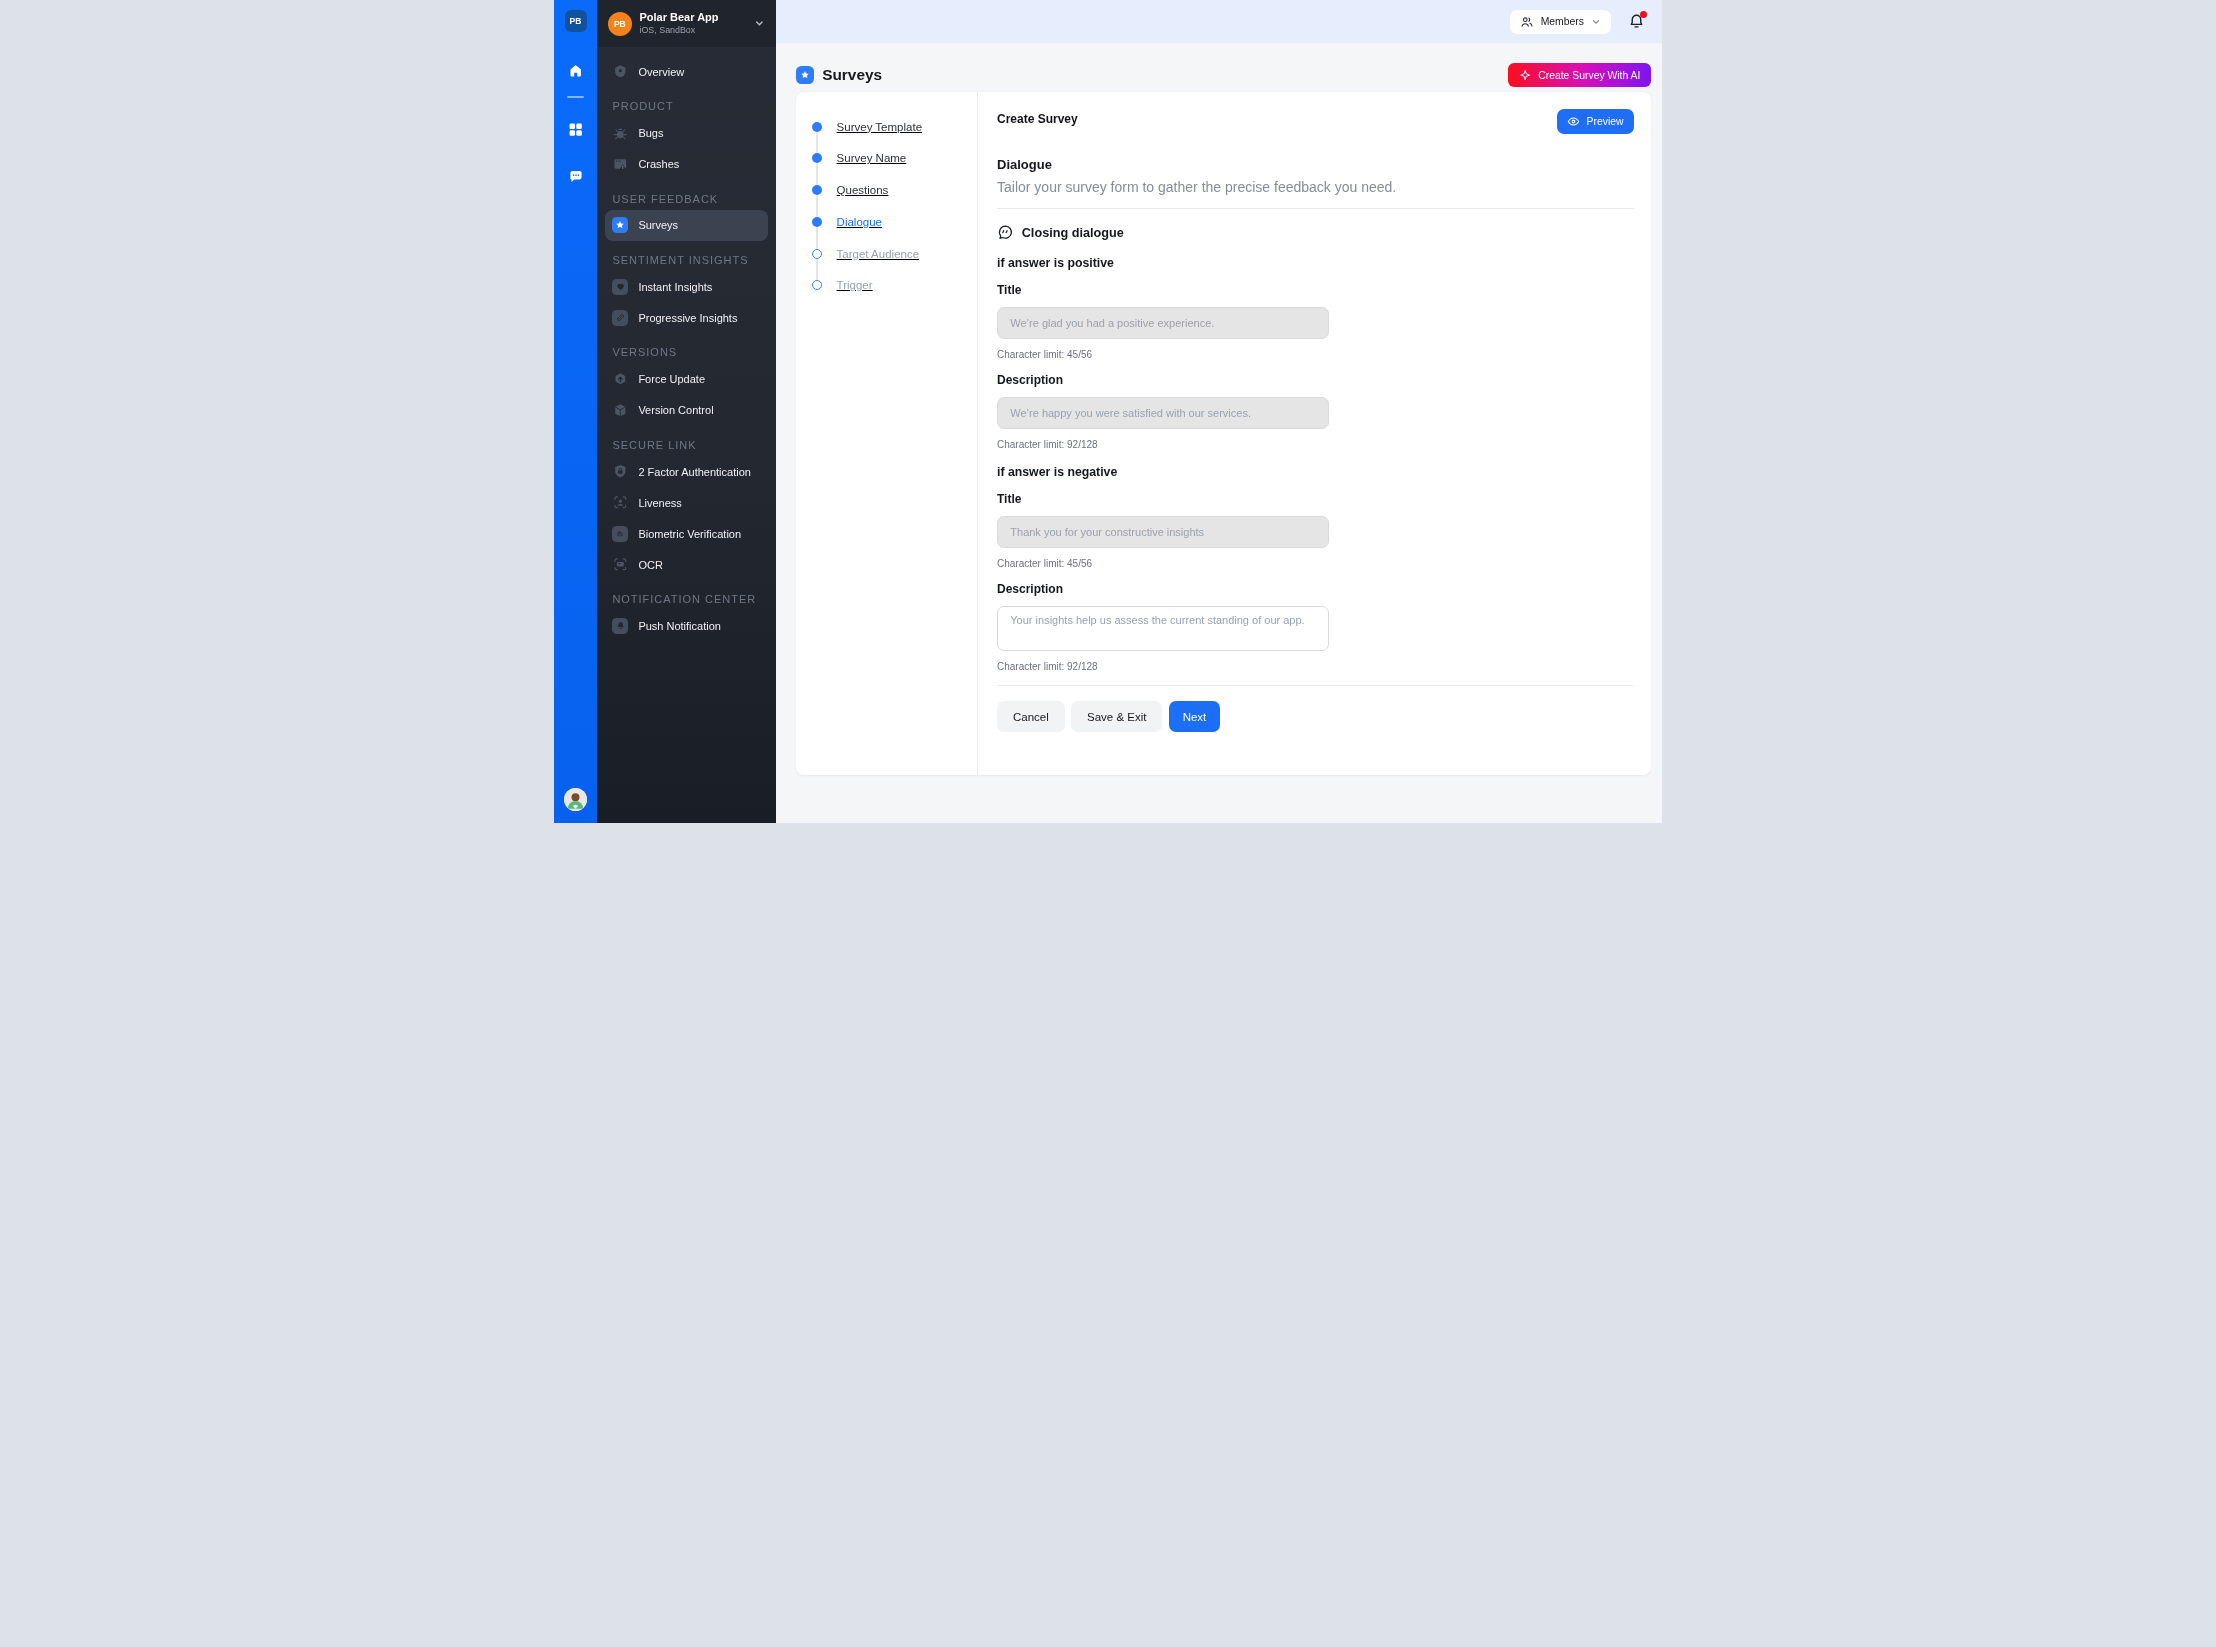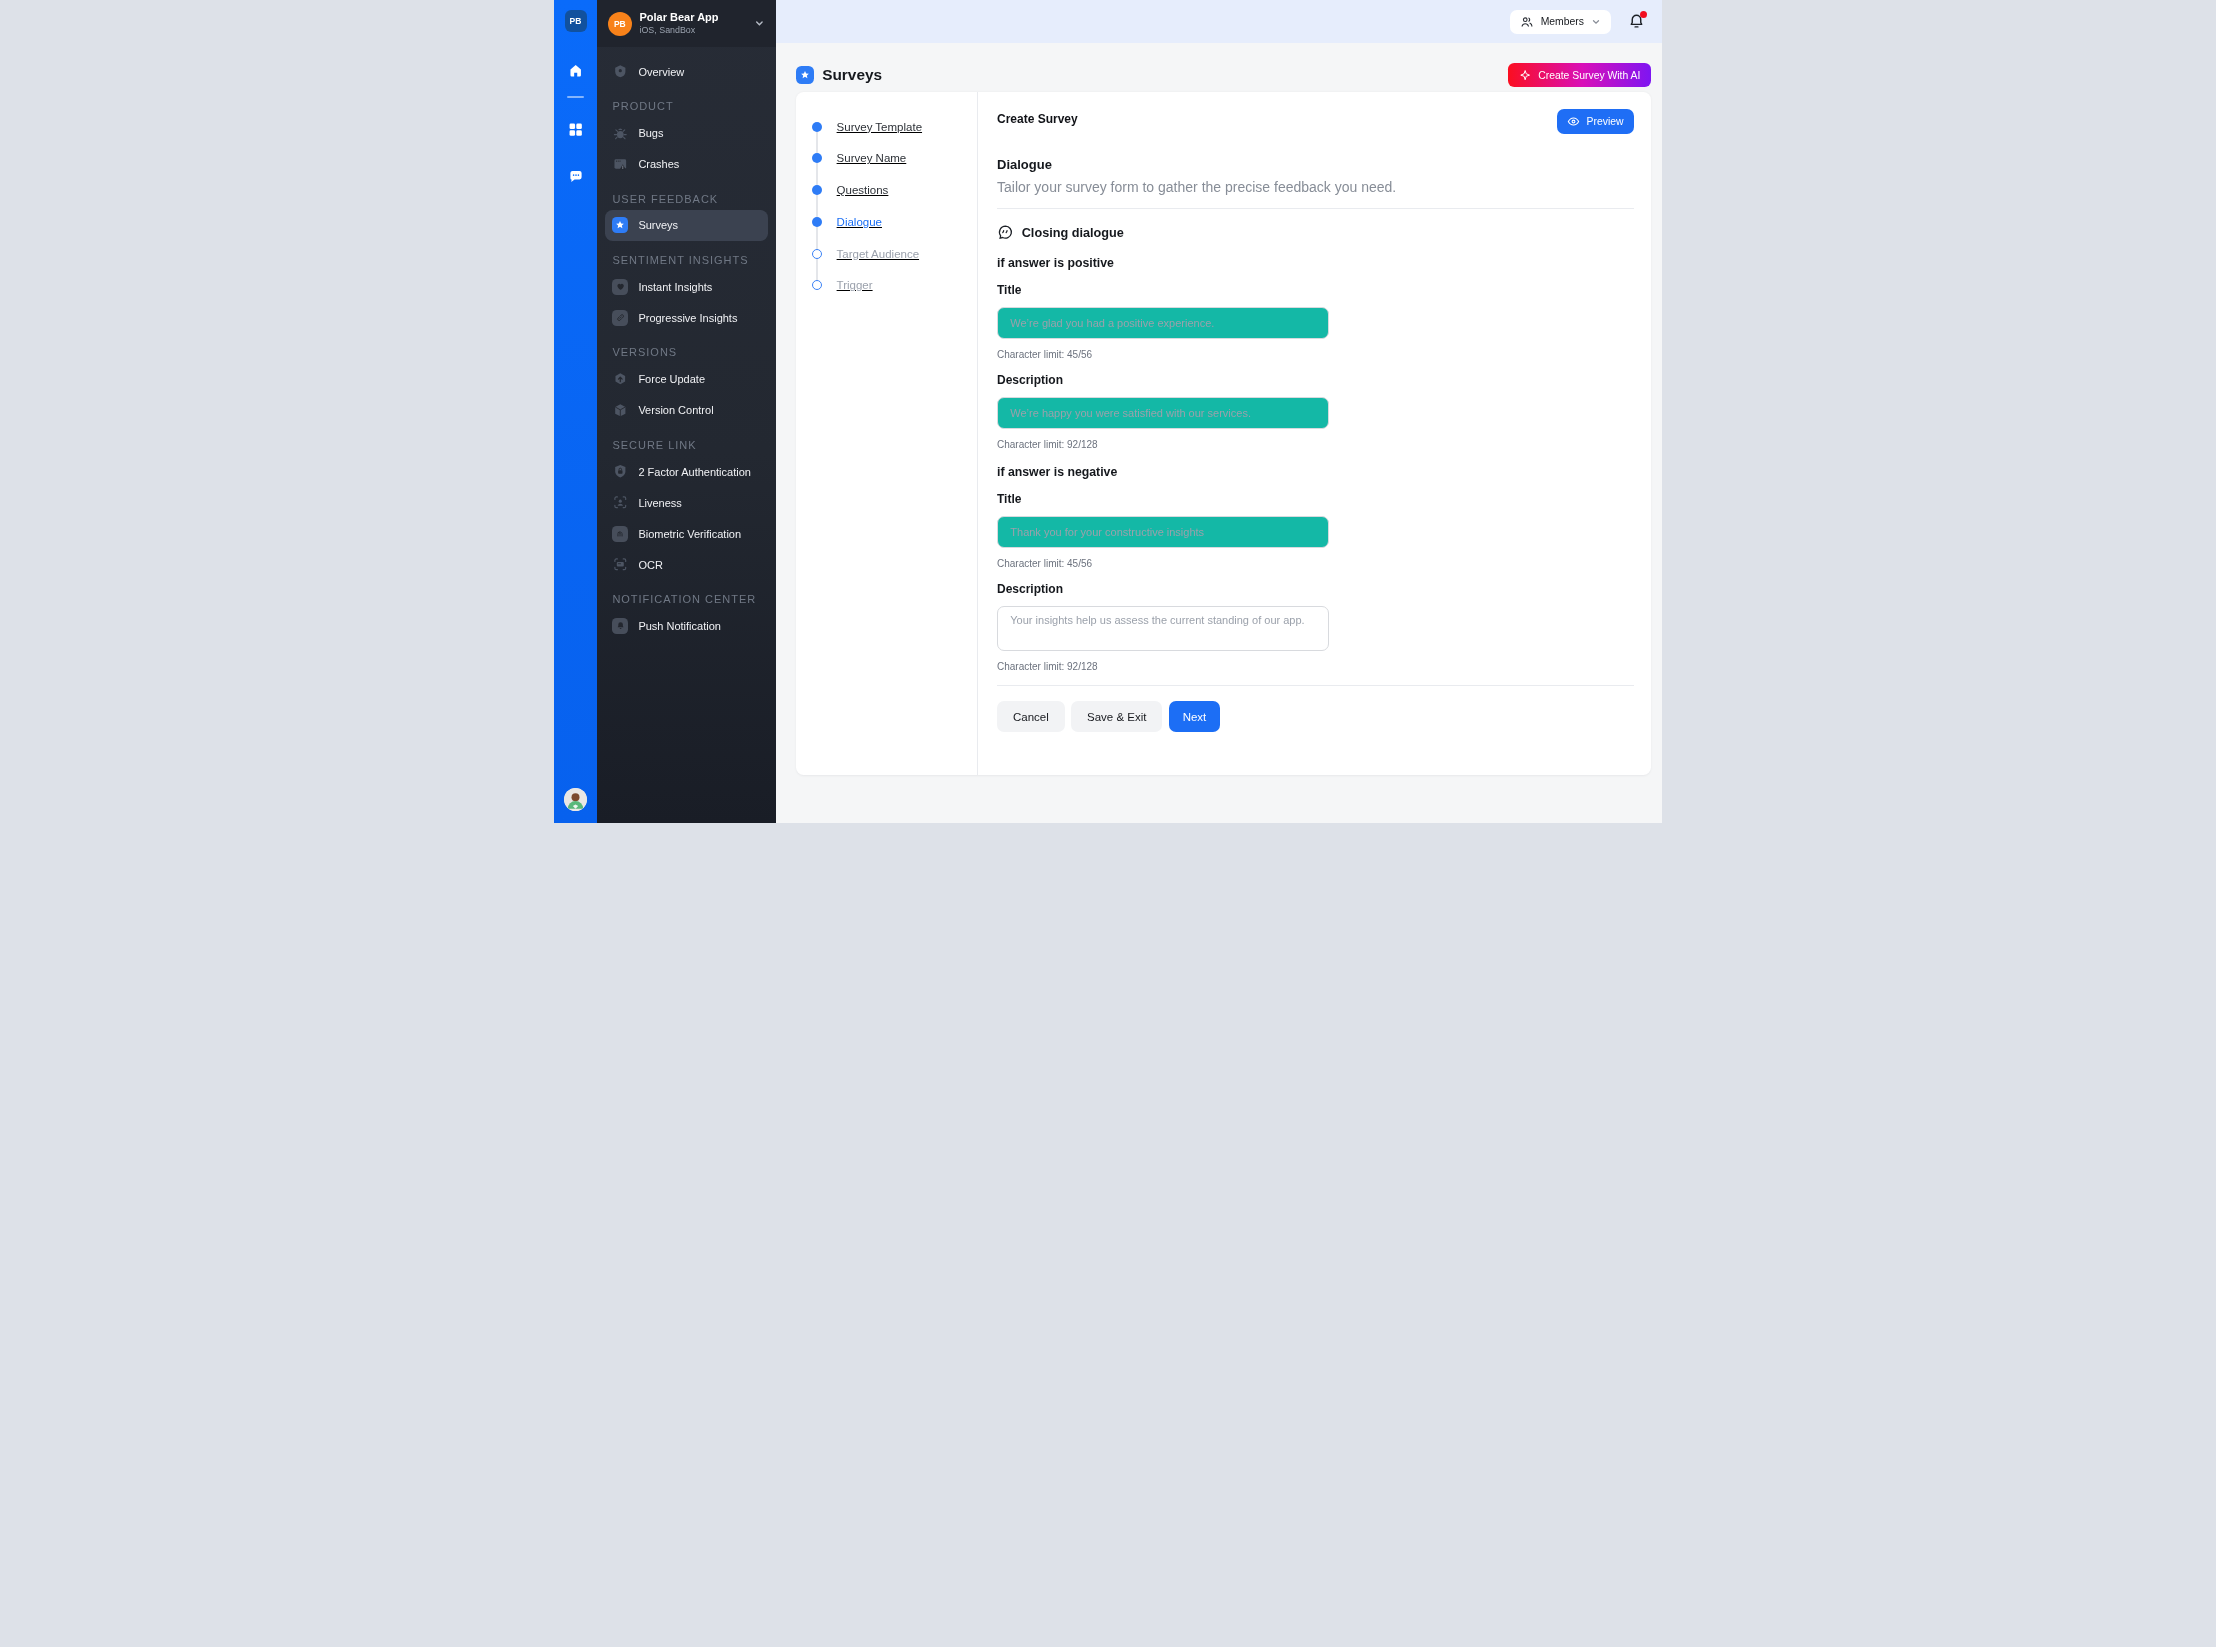--- a/index.html
+++ b/index.html
@@ -76,21 +76,21 @@
   .preview-btn { margin-left:auto; height:24.6px; border-radius:7px; background:#1f6ef5; color:#fff; border:none; font-size:10.4px;
                  display:flex; align-items:center; gap:6.2px; padding:0 10px; cursor:pointer; }
   .sec-title { font-size:13px; font-weight:700; color:#15181d; margin:23px 0 0; }
   .sec-sub { font-size:14px; color:#878d97; margin-top:7px; }
   .hr { height:0.8px; background:#e9ebef; margin-top:13px; }
   .closing-row { display:flex; align-items:center; gap:7.7px; margin-top:16px; }
   .closing-title { font-size:12.7px; font-weight:700; color:#15181d; }
   .cond { font-size:12.3px; font-weight:700; color:#15181d; margin-top:14.6px; }
   .field-label { font-size:12px; font-weight:700; color:#15181d; margin-top:13px; }
   .txt { display:block; width:332px; height:32px; margin-top:10px; border:0.8px solid #d8dade; border-radius:7px;
-         padding:0 12.3px; font-size:11px; color:#2a2e35; background:#14b8a6; font-family:"Liberation Sans",sans-serif; outline:none; }
+         padding:0 12.3px; font-size:11px; color:#2a2e35; background:#e5e5e5; font-family:"Liberation Sans",sans-serif; outline:none; }
   .txt::placeholder, .ta::placeholder { color:#9ba1ab; }
   .ta { display:block; width:332px; height:45px; margin-top:10px; border:0.8px solid #d8dade; border-radius:7px;
         padding:7px 12.3px; font-size:11px; color:#2a2e35; resize:none; font-family:"Liberation Sans",sans-serif; outline:none; }
   .limit { font-size:10px; color:#6c727e; margin-top:10px; }
   .actions { display:flex; gap:6.2px; margin-top:16px; }
   .btn { height:31px; border-radius:7px; border:none; font-size:11.5px; cursor:pointer; font-family:"Liberation Sans",sans-serif; }
   .btn.ghost { background:#f2f3f5; color:#17191e; padding:0 16px; }
   .btn.primary { background:#1c6ef5; color:#fff; padding:0 14px; }
 </style>
 </head>

